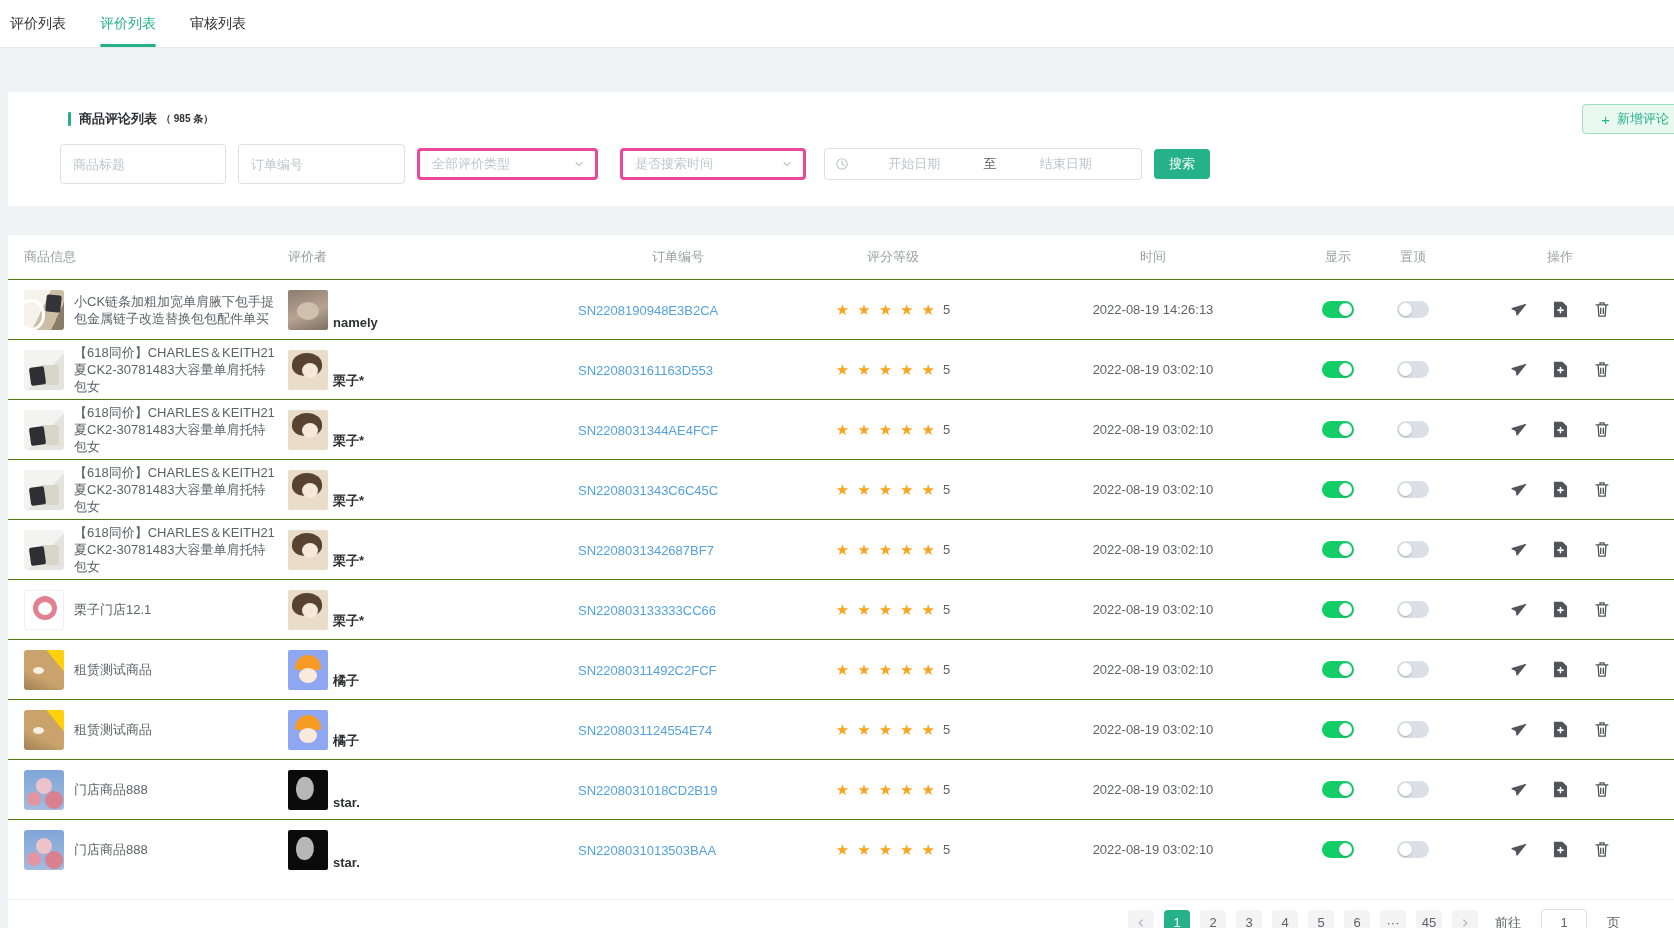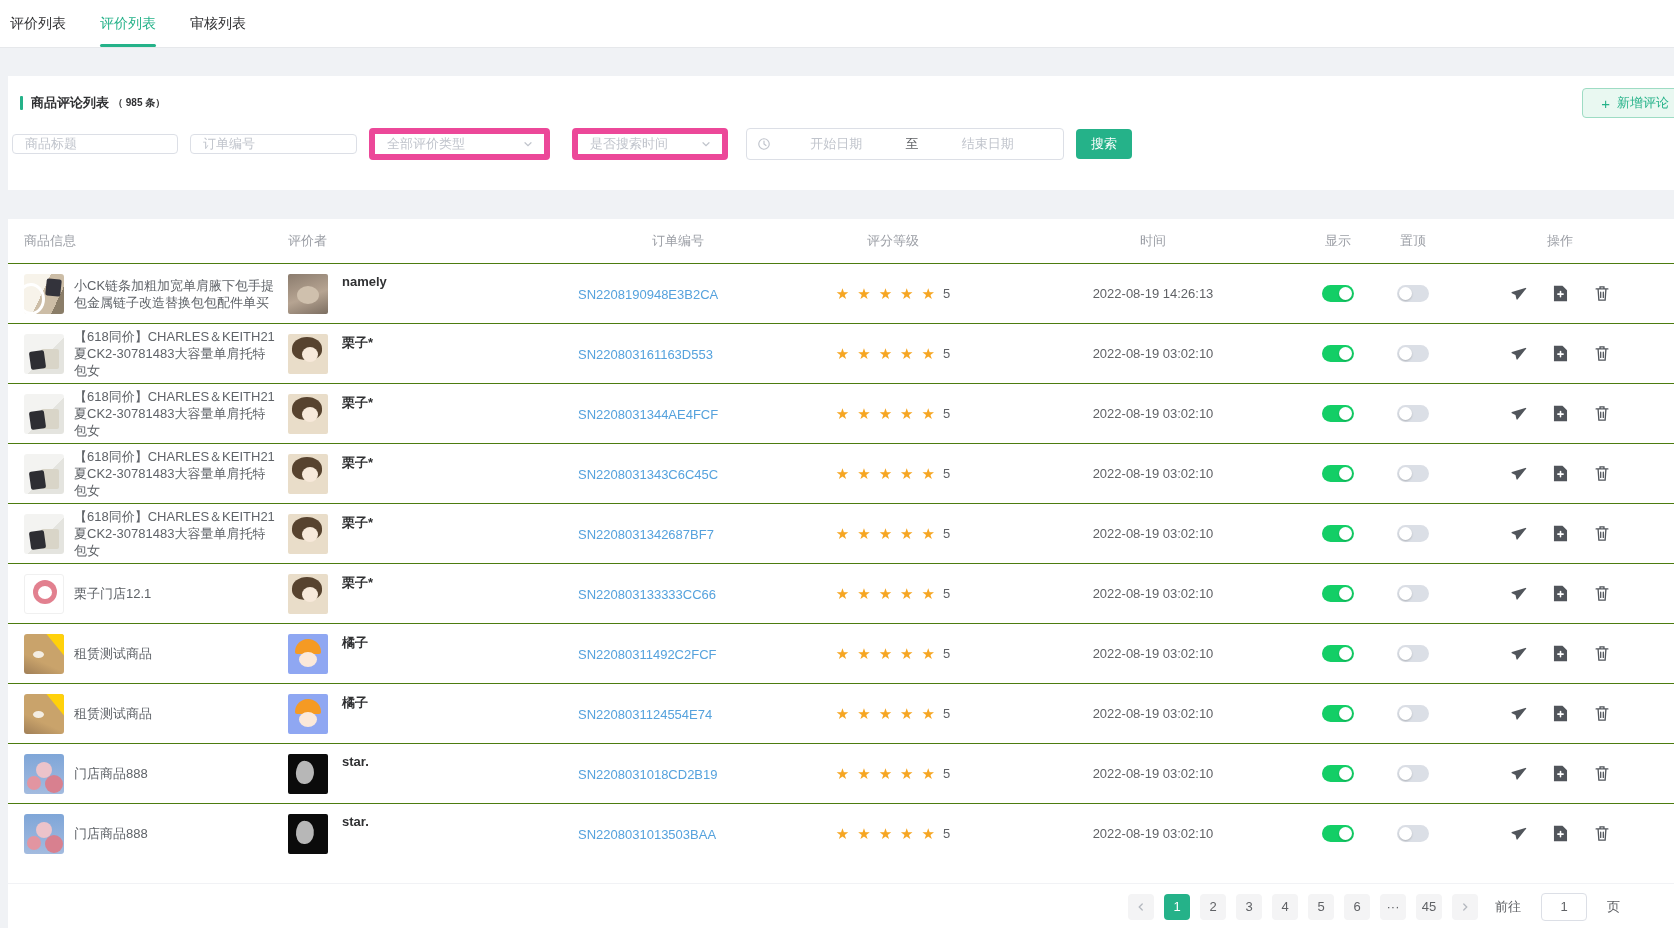--- a/index.html
+++ b/index.html
@@ -12,58 +12,58 @@
   body{width:1674px;height:928px;background:#f0f2f5;overflow:hidden;position:relative;}
 
   
   .tabbar{background:#fff;height:48px;border-bottom:1px solid #e6e8eb;display:flex;align-items:center;padding-left:10px;}
   .tab{font-size:14px;color:#303133;margin-right:34px;position:relative;height:100%;display:flex;align-items:center;cursor:pointer;}
   .tab.active{color:var(--accent);}
   .tab.active::after{content:"";position:absolute;left:0;right:0;bottom:0;height:3px;background:var(--accent);border-radius:2px;}
 
   
   .card{background:#fff;margin-left:8px;}
-  .card-filters{margin-top:28px;height:114px;position:relative;}
+  .card-filters{margin-top:44px;height:114px;position:relative;padding-left:48px;}
   .list-header{display:flex;align-items:center;padding:18px 0 0 12px;}
   .green-bar{width:3px;height:14px;background:var(--accent);border-radius:1px;margin-right:8px;}
   .list-title{font-size:13px;font-weight:bold;color:#303133;}
   .list-count{font-size:10px;font-weight:bold;color:#303133;margin-left:4px;}
   .add-btn{position:absolute;right:-14px;top:12px;height:30px;display:flex;align-items:center;gap:7px;
            background:#e9f8f1;border:1px solid #9edcc4;color:var(--accent);font-size:13px;border-radius:4px;padding:0 18px;cursor:pointer;}
   .add-btn .plus{font-size:15px;line-height:1;}
 
   .filter-row{display:flex;align-items:center;margin:16px 0 0 4px;}
-  .f-input{height:20px;border:1px solid #dcdfe6;border-radius:4px;font-size:13px;color:#606266;padding:0 12px;outline:none;background:#fff;font-family:Liberation Serif, serif;}
+  .f-input{height:40px;border:1px solid #dcdfe6;border-radius:4px;font-size:13px;color:#606266;padding:0 12px;outline:none;background:#fff;}
   .f-input::placeholder{color:#c0c4cc;}
-  .f-select{height:32px;border:6px solid #ec4899;border-radius:4px;font-size:13px;color:#c0c4cc;background:#fff;
+  .f-select{height:32px;border:3px solid #ec4899;border-radius:4px;font-size:13px;color:#c0c4cc;background:#fff;
             display:flex;align-items:center;justify-content:space-between;padding:0 10px 0 12px;cursor:pointer;}
   .date-range{height:32px;border:1px solid #dcdfe6;border-radius:4px;background:#fff;display:flex;align-items:center;padding:0 10px;width:318px;}
   .date-range .ph{flex:1;text-align:center;font-size:13px;color:#c0c4cc;}
   .date-range .sep{font-size:13px;color:#606266;padding:0 4px;}
   .search-btn{height:30px;width:56px;background:var(--accent);color:#fff;border:none;border-radius:4px;font-size:13px;margin-left:12px;cursor:pointer;}
 
   
   .w-title{width:166px;margin-right:12px;}
   .w-order{width:167px;margin-right:12px;}
   .w-type{width:181px;margin-right:22px;}
-  .w-time{width:156px;margin-right:18px;}
+  .w-time{width:186px;margin-right:18px;}
 
   
   .card-table{margin-top:29px;min-height:709px;padding-bottom:4px;}
   .grid{display:grid;grid-template-columns:280px 290px 200px 230px 290px 80px 70px 1fr;align-items:center;}
   .thead{height:44px;color:#9b9ea5;font-size:13px;}
   .thead .th:nth-child(1){padding-left:16px;}
   .thead .th:nth-child(n+3):nth-child(-n+7){text-align:center;}
   .th-ops{margin-left:62px;width:100px;text-align:center;}
   .trow{height:60px;border-top:1px solid #4d7c0f;}
 
   .c-product{display:flex;align-items:center;gap:10px;padding-left:16px;}
   .thumb{width:40px;height:40px;border-radius:3px;flex:none;position:relative;overflow:hidden;background:#eee;}
   .ptitle{font-size:13px;color:#5f6368;line-height:17px;width:202px;}
-  .c-reviewer{display:flex;align-items:flex-start;gap:14px;}
+  .c-reviewer{display:flex;align-items:flex-end;gap:5px;}
   .avatar{width:40px;height:40px;border-radius:2px;flex:none;position:relative;overflow:hidden;}
   .rname{font-size:13px;color:#303133;font-weight:600;}
   .c-order{text-align:left;}
   .sn{color:var(--link);font-size:13px;text-decoration:none;cursor:pointer;}
   .c-rating{display:flex;align-items:center;justify-content:center;}
   .stars i{font-style:normal;color:var(--star);font-size:15px;margin-right:8px;}
   .rnum{font-size:13px;color:#606266;}
   .c-time{text-align:center;font-size:13px;color:#606266;}
   .c-show,.c-pin{display:flex;justify-content:center;}
   .toggle{width:32px;height:17px;border-radius:9px;background:#dbdfe6;position:relative;cursor:pointer;flex:none;}

